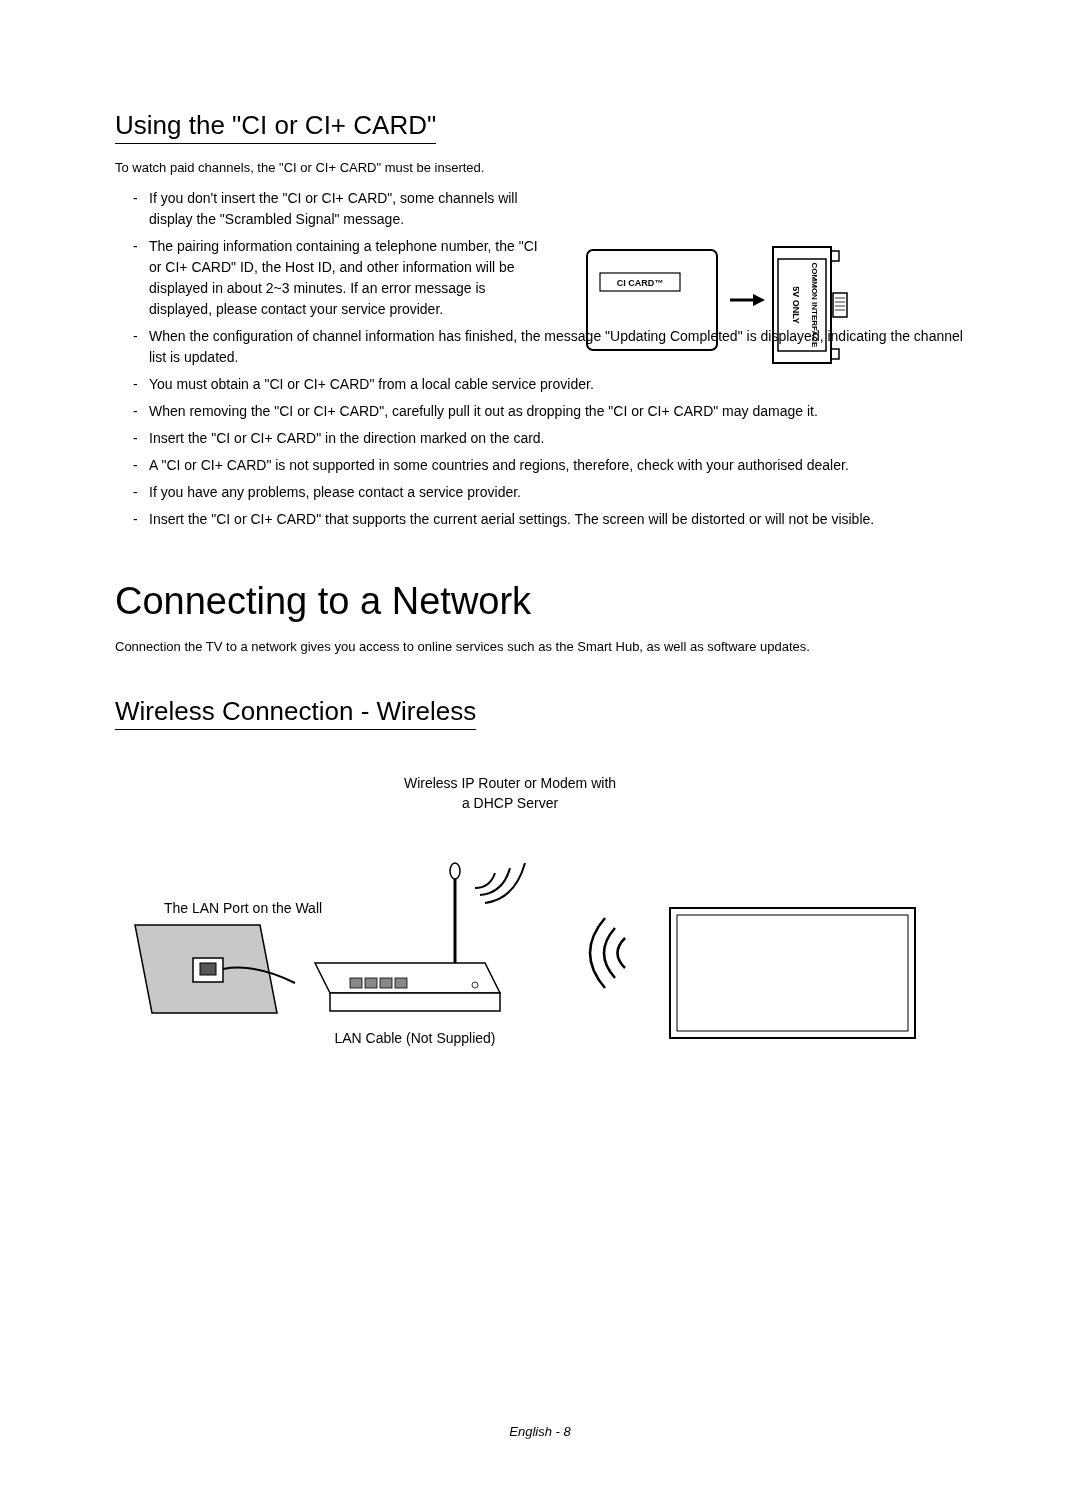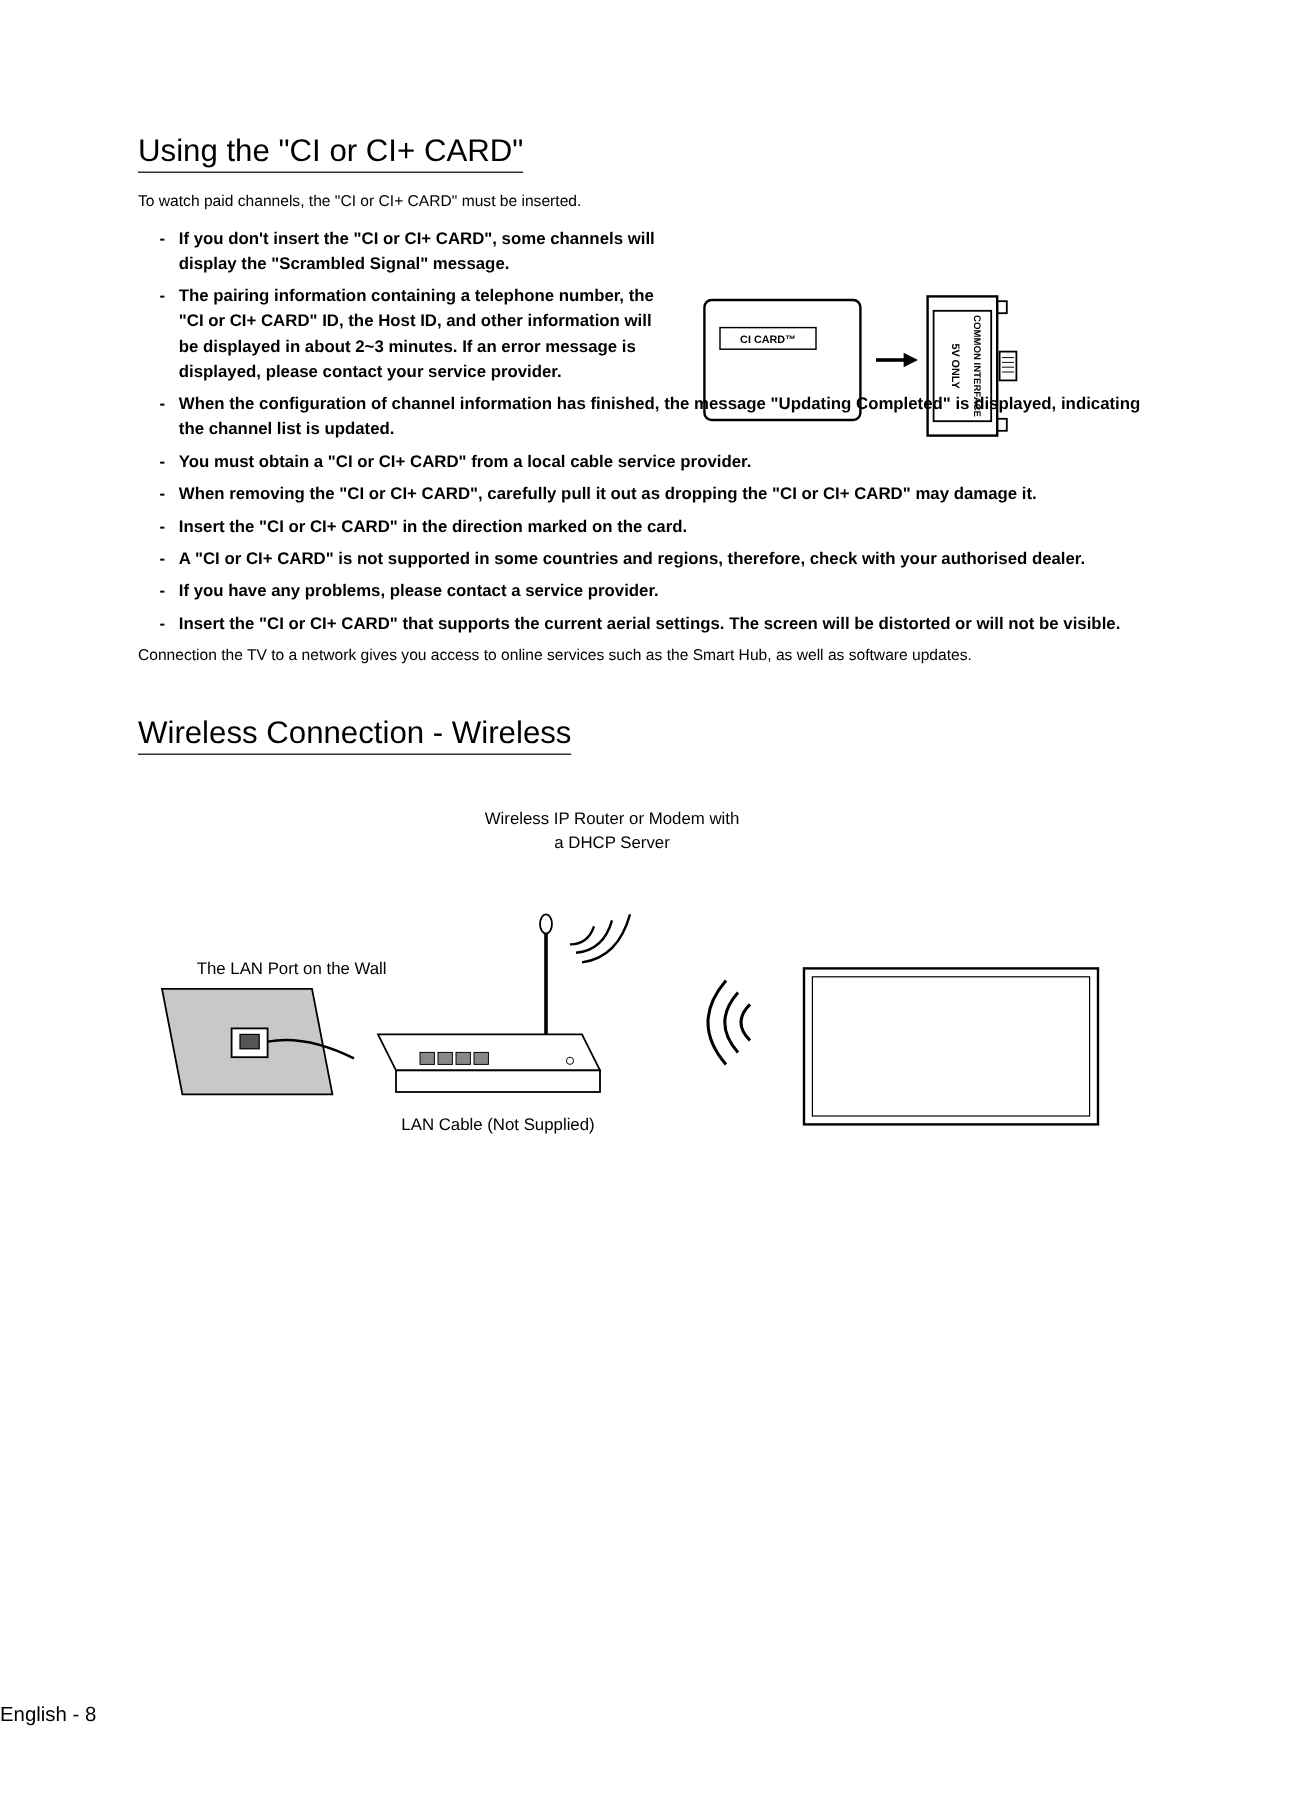--- a/index.html
+++ b/index.html
@@ -25,21 +25,20 @@
       margin-bottom: 14px;
     }
     .body-text {
       font-size: 13px;
       line-height: 1.5;
       margin-bottom: 10px;
     }
     .bullet-list {
       list-style: none;
       padding-left: 18px;
-      font-weight: bold;
     }
     .bullet-list li {
       font-size: 14px;
       line-height: 1.5;
       margin-bottom: 6px;
       position: relative;
       padding-left: 16px;
     }
     .bullet-list li::before {
       content: "-";
@@ -78,22 +77,23 @@
     .diagram-label {
       font-size: 14px;
       line-height: 1.4;
       text-align: center;
     }
     .footer {
       position: absolute;
       bottom: 55px;
       left: 0;
       right: 0;
-      text-align: left;
-      font-size: 17px;
+      text-align: center;
+      font-size: 13px;
+      font-style: italic;
     }
   </style>
 </head>
 <body>
 
 <div class="first-block">
   <div class="section-title">Using the "CI or CI+ CARD"</div>
   <div class="body-text">To watch paid channels, the "CI or CI+ CARD" must be inserted.</div>
   <ul class="bullet-list">
     <li class="constrained">If you don't insert the "CI or CI+ CARD", some channels will display the "Scrambled Signal" message.</li>
@@ -132,20 +132,21 @@
     <li>You must obtain a "CI or CI+ CARD" from a local cable service provider.</li>
     <li>When removing the "CI or CI+ CARD", carefully pull it out as dropping the "CI or CI+ CARD" may damage it.</li>
     <li>Insert the "CI or CI+ CARD" in the direction marked on the card.</li>
     <li>A "CI or CI+ CARD" is not supported in some countries and regions, therefore, check with your authorised dealer.</li>
     <li>If you have any problems, please contact a service provider.</li>
     <li>Insert the "CI or CI+ CARD" that supports the current aerial settings. The screen will be distorted or will not be visible.</li>
   </ul>
 </div>
 
 <div>
+  <div class="main-heading">Connecting to a Network</div>
   <div class="body-text">Connection the TV to a network gives you access to online services such as the Smart Hub, as well as software updates.</div>
 </div>
 
 <div style="margin-top:40px;">
   <div class="section-title">Wireless Connection - Wireless</div>
 
   <div class="network-diagram">
     <div class="diagram-label" style="margin-left:-60px;">
       <span>Wireless IP Router or Modem with</span><br>
       <span>a DHCP Server</span>

